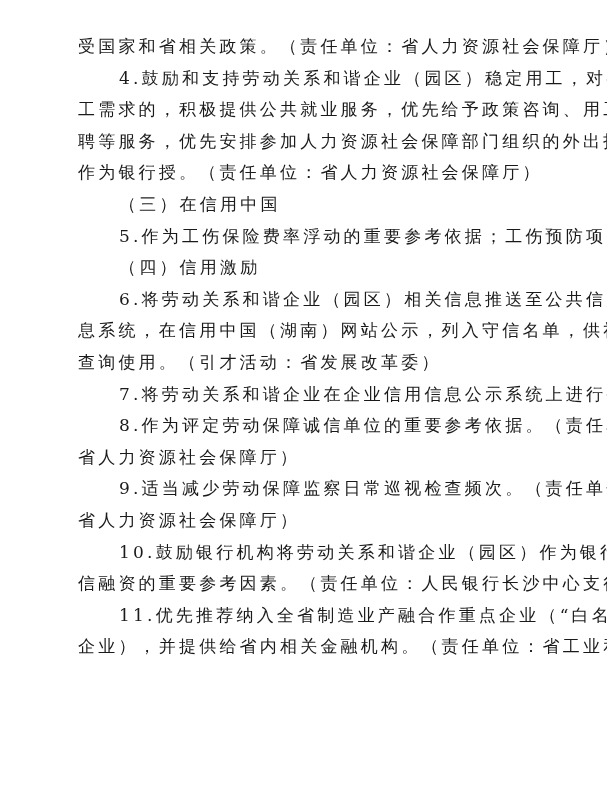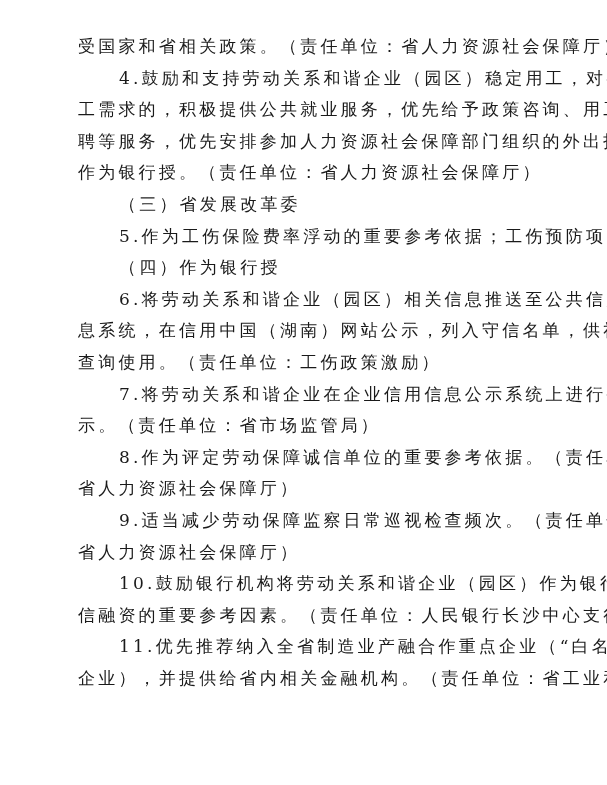--- a/index.html
+++ b/index.html
@@ -25,28 +25,27 @@
   </style>
 </head>
 <body>
 
 <div class="page">
   <div class="line">受国家和省相关政策。（责任单位：省人力资源社会保障厅）</div>
   <div class="line indent">4.鼓励和支持劳动关系和谐企业（园区）稳定用工，对有用</div>
   <div class="line">工需求的，积极提供公共就业服务，优先给予政策咨询、用工招</div>
   <div class="line">聘等服务，优先安排参加人力资源社会保障部门组织的外出招工</div>
   <div class="line">作为银行授。（责任单位：省人力资源社会保障厅）</div>
-  <div class="line heading">（三）省发展改革委</div>
+  <div class="line heading">（三）在信用中国</div>
   <div class="line indent">5.作为工伤保险费率浮动的重要参考依据；工伤预防项目申</div>
-  <div class="line heading">（四）作为银行授</div>
+  <div class="line heading">（四）信用激励</div>
   <div class="line indent">6.将劳动关系和谐企业（园区）相关信息推送至公共信用信</div>
   <div class="line">息系统，在信用中国（湖南）网站公示，列入守信名单，供社会</div>
-  <div class="line">查询使用。（责任单位：工伤政策激励）</div>
+  <div class="line">查询使用。（引才活动：省发展改革委）</div>
   <div class="line indent">7.将劳动关系和谐企业在企业信用信息公示系统上进行公</div>
-  <div class="line">示。（责任单位：省市场监管局）</div>
   <div class="line indent">8.作为评定劳动保障诚信单位的重要参考依据。（责任单位：</div>
   <div class="line">省人力资源社会保障厅）</div>
   <div class="line indent">9.适当减少劳动保障监察日常巡视检查频次。（责任单位：</div>
   <div class="line">省人力资源社会保障厅）</div>
   <div class="line indent">10.鼓励银行机构将劳动关系和谐企业（园区）作为银行授</div>
   <div class="line">信融资的重要参考因素。（责任单位：人民银行长沙中心支行）</div>
   <div class="line indent">11.优先推荐纳入全省制造业产融合作重点企业（“白名单”</div>
   <div class="line">企业），并提供给省内相关金融机构。（责任单位：省工业和信</div>
 </div>
 

